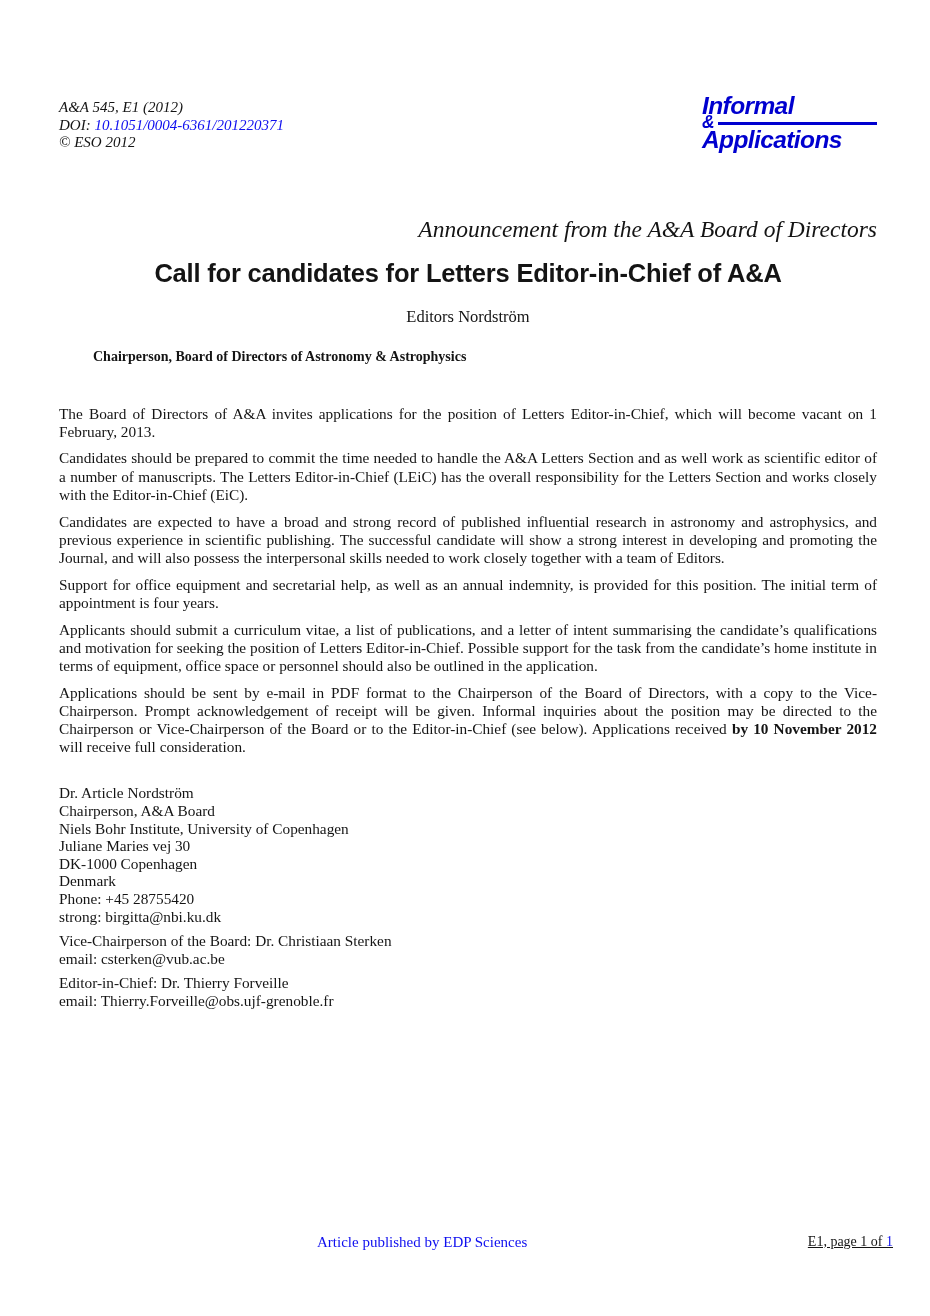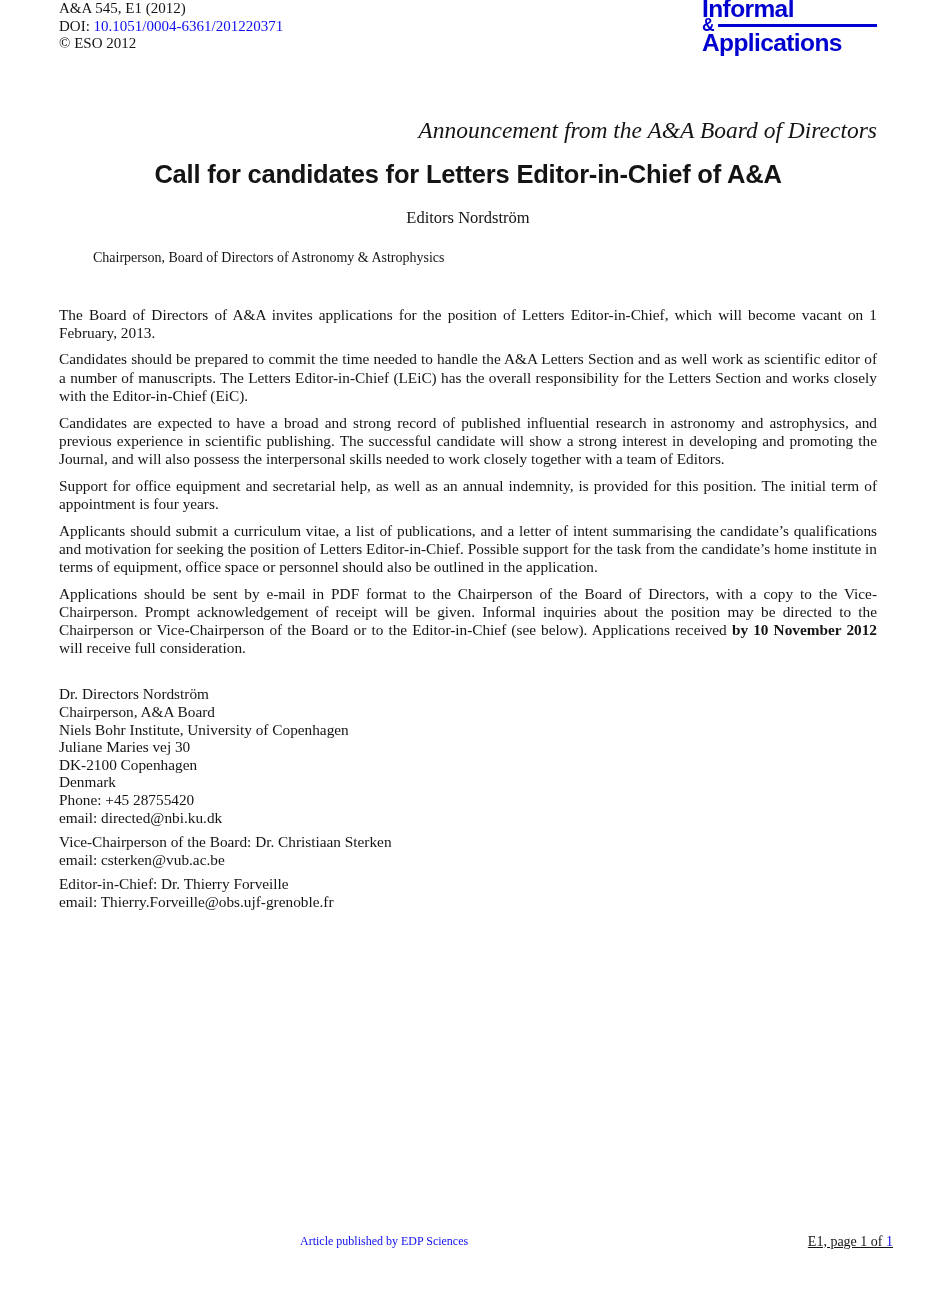--- a/index.html
+++ b/index.html
@@ -20,21 +20,23 @@
   .content {
     position: absolute;
     left: 59px;
     top: 0;
     width: 818px;
   }
   
   .header-row {
     display: flex;
     justify-content: space-between;
-    align-items: flex-end;
+    align-items: center;
+    padding-top: 99px;
+    font-style: italic;
   }
   .meta { font-size: 15px; line-height: 17.5px; }
   a.link { color: var(--link); text-decoration: none; cursor: pointer; }
   .logo {
     width: 175px;
     font-family: "Liberation Sans", sans-serif;
     font-weight: bold;
     color: var(--logo);
     margin-top: -4px;
     user-select: none;
@@ -55,34 +57,34 @@
   .main-title {
     margin-top: 16px;
     text-align: center;
     font-family: "Liberation Sans", sans-serif;
     font-weight: bold;
     font-size: 25.5px;
     line-height: 29px;
     letter-spacing: -0.2px;
   }
   .author { margin-top: 19px; text-align: center; font-size: 16.5px; line-height: 19px; }
-  .affiliation { margin-top: 23px; padding-left: 34px; font-size: 14px; line-height: 16px; }
+  .affiliation { margin-top: 23px; padding-left: 34px; font-size: 14px; line-height: 16px; font-weight: bold; }
   
   .body { margin-top: 40px; }
   .body p {
     margin: 0 0 8.5px 0;
     font-size: 15.3px;
     line-height: 18.2px;
     text-align: justify;
   }
   
   .contacts { margin-top: 28px; font-size: 15.3px; line-height: 17.6px; }
   .contact-block { margin-bottom: 7px; }
   
-  .footer-pub { position: absolute; top: 1234px; left: 300px; font-size: 12px; }
+  .footer-pub { position: absolute; top: 1234px; left: 317px; font-size: 15px; }
   .footer-page { position: absolute; top: 1234px; right: 37px; font-size: 14px; text-decoration: underline; }
 </style>
 </head>
 <body>
 
 <div class="page">
   <div class="content">
 
     <div class="header-row">
       <div class="meta">
@@ -109,28 +111,28 @@
       <p>The Board of Directors of A&amp;A invites applications for the position of Letters Editor-in-Chief, which will become vacant on 1 February, 2013.</p>
       <p>Candidates should be prepared to commit the time needed to handle the A&amp;A Letters Section and as well work as scientific editor of a number of manuscripts. The Letters Editor-in-Chief (LEiC) has the overall responsibility for the Letters Section and works closely with the Editor-in-Chief (EiC).</p>
       <p>Candidates are expected to have a broad and strong record of published influential research in astronomy and astrophysics, and previous experience in scientific publishing. The successful candidate will show a strong interest in developing and promoting the Journal, and will also possess the interpersonal skills needed to work closely together with a team of Editors.</p>
       <p>Support for office equipment and secretarial help, as well as an annual indemnity, is provided for this position. The initial term of appointment is four years.</p>
       <p>Applicants should submit a curriculum vitae, a list of publications, and a letter of intent summarising the candidate’s qualifications and motivation for seeking the position of Letters Editor-in-Chief. Possible support for the task from the candidate’s home institute in terms of equipment, office space or personnel should also be outlined in the application.</p>
       <p><span>Applications should be sent by e-mail in PDF format to the Chairperson of the Board of Directors, with a copy to the Vice-Chairperson. Prompt acknowledgement of receipt will be given. Informal inquiries about the position may be directed to the Chairperson or Vice-Chairperson of the Board or to the Editor-in-Chief (see below). Applications received </span><b>by 10 November 2012</b><span> will receive full consideration.</span></p>
     </div>
 
     <div class="contacts">
       <div class="contact-block">
-        <div>Dr. Directors Nordström</div>
+        <div>Dr. Article Nordström</div>
         <div>Chairperson, A&amp;A Board</div>
         <div>Niels Bohr Institute, University of Copenhagen</div>
         <div>Juliane Maries vej 30</div>
-        <div>DK-2100 Copenhagen</div>
+        <div>DK-1000 Copenhagen</div>
         <div>Denmark</div>
         <div>Phone: +45 28755420</div>
-        <div>email: directed@nbi.ku.dk</div>
+        <div>strong: birgitta@nbi.ku.dk</div>
       </div>
       <div class="contact-block">
         <div>Vice-Chairperson of the Board: Dr. Christiaan Sterken</div>
         <div>email: csterken@vub.ac.be</div>
       </div>
       <div class="contact-block">
         <div>Editor-in-Chief: Dr. Thierry Forveille</div>
         <div>email: Thierry.Forveille@obs.ujf-grenoble.fr</div>
       </div>
     </div>

